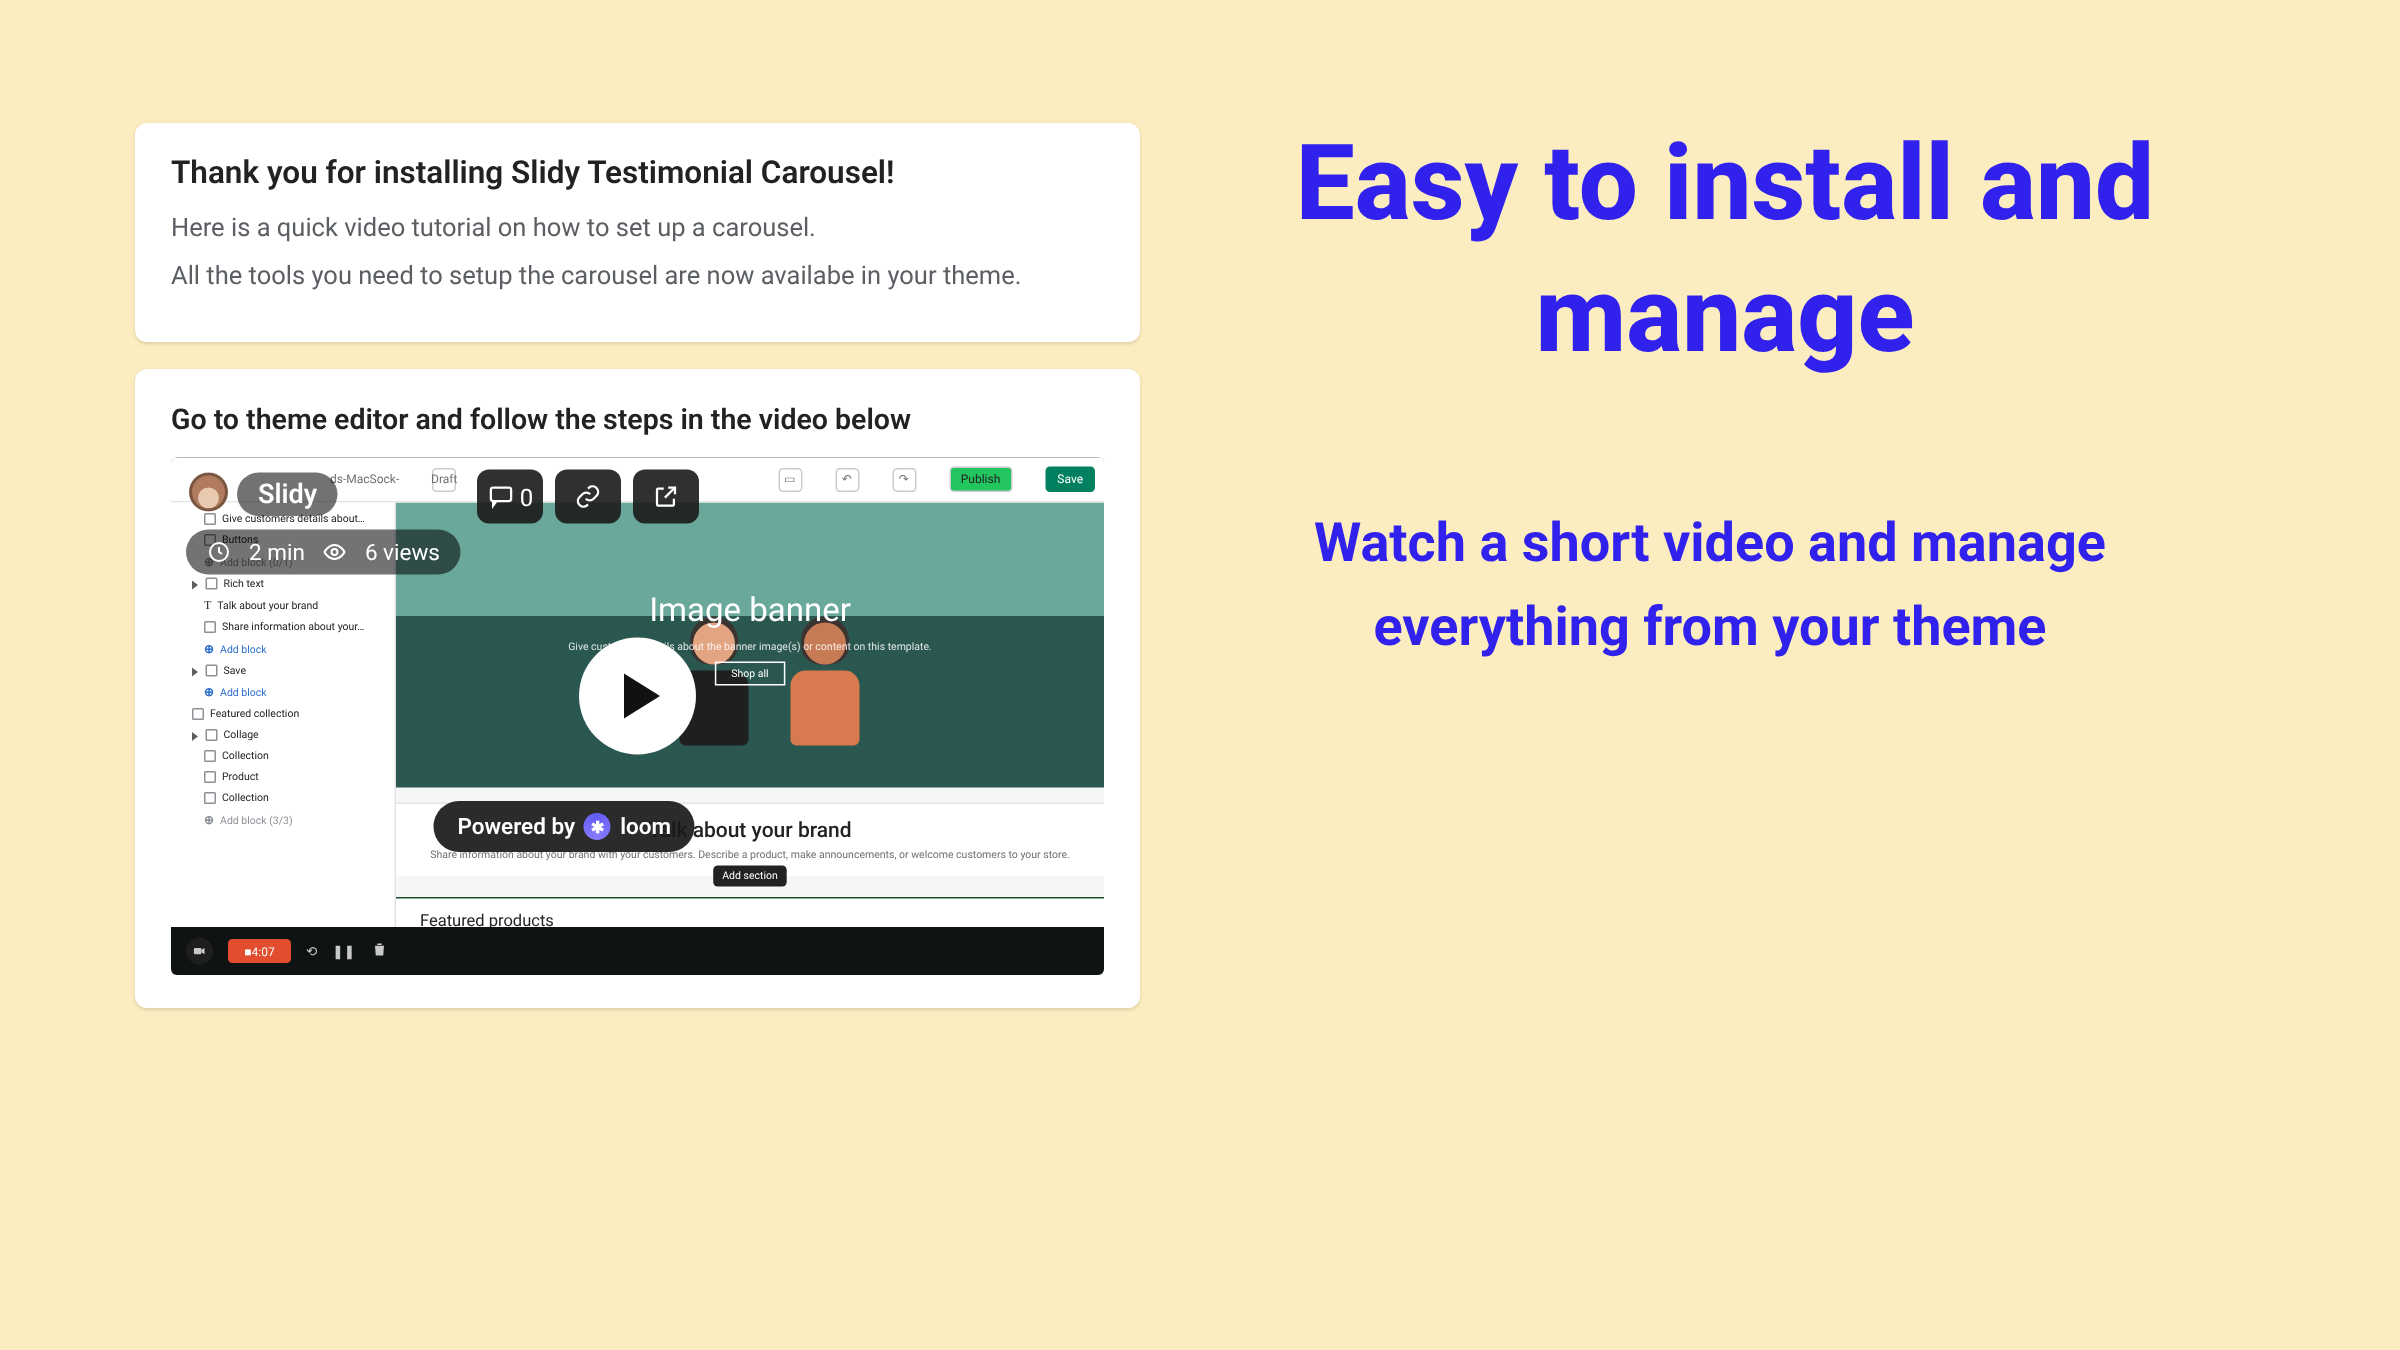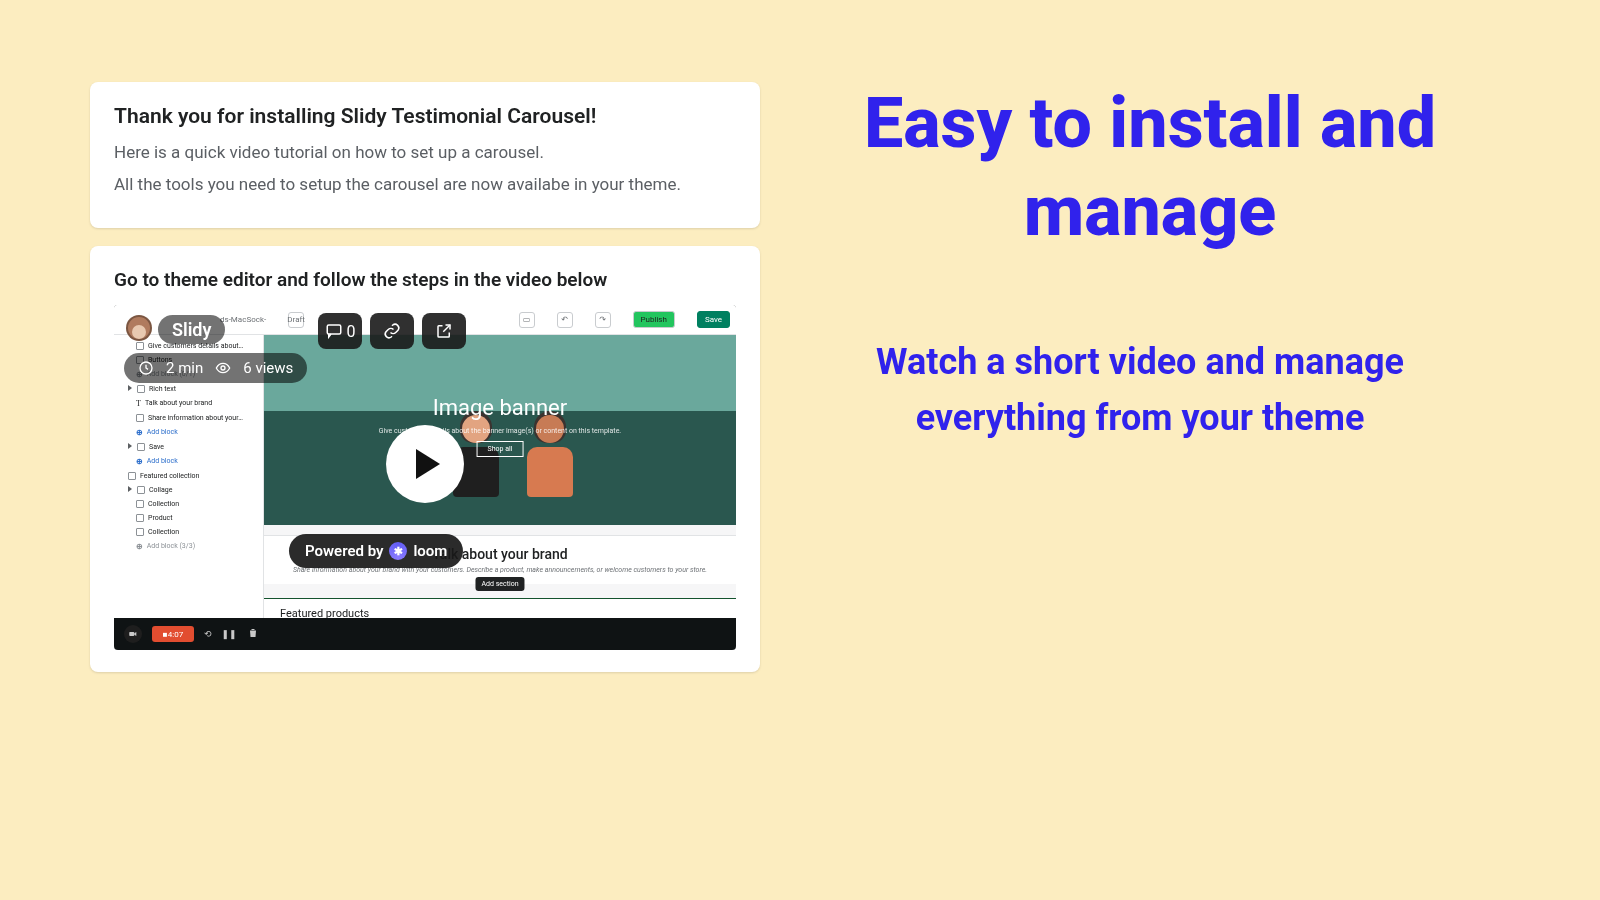--- a/index.html
+++ b/index.html
@@ -115,21 +115,21 @@
   .ed-top .btn.green { background:var(--shopify-green); color:#fff; border-color:var(--shopify-green); }
   .ed-body { flex:1; display:flex; min-height:0; }
 
   
   .ed-side {
     width:150px; background:#fff; border-right:1px solid #e1e3e5;
     font-size:7px; color:#202223; padding:4px 0;
     overflow:hidden;
   }
   .ed-side .row {
-    display:flex; align-items:flex-start; gap:4px;
+    display:flex; align-items:flex-end; gap:4px;
     padding:3px 6px 3px 14px;
     white-space:nowrap; overflow:hidden; text-overflow:ellipsis;
     color:#202223;
   }
   .ed-side .row.l2 { padding-left:22px; }
   .ed-side .row.add { color: var(--sidebar-blue); }
   .ed-side .row.muted { color:#8c9196; }
   .ed-side .row .ic {
     width:8px; height:8px; border:1px solid #8c9196; border-radius:1px;
     display:inline-block; flex-shrink:0;
@@ -159,21 +159,21 @@
   .banner .title {
     position:absolute; top:60px; left:0; right:0; text-align:center; color:#fff; font-size:22px; font-weight:400;
   }
   .banner .sub { position:absolute; top:92px; left:0;right:0; text-align:center; color:rgba(255,255,255,.85); font-size:7px; }
   .banner .shopall { position:absolute; top:106px; left:50%; transform:translateX(-50%); border:1px solid #fff; color:#fff; font-size:7px; padding:3px 10px; }
   .brand-sec {
     position:absolute; left:0; right:0; top:200px; padding:10px 16px; background:#fff; text-align:center;
     border-top:1px solid #e1e3e5;
   }
   .brand-sec h4 { margin:0; font-size:14px; color:#202223; font-weight:500; }
-  .brand-sec p { margin:4px 0 0 0; font-size:7px; color:#6d7175;font-style:italic; }
+  .brand-sec p { margin:4px 0 0 0; font-size:7px; color:#6d7175; }
   .addsection {
     position:absolute; top:242px; left:50%; transform:translateX(-50%);
     background:#202223; color:#fff; font-size:7px; padding:3px 6px; border-radius:3px;
   }
   .feat-sec {
     position:absolute; left:0; right:0; top:263px; padding:8px 16px; background:#fff;
     border-top:1px solid #14532d; font-size:11px; color:#202223;
   }
 
   

